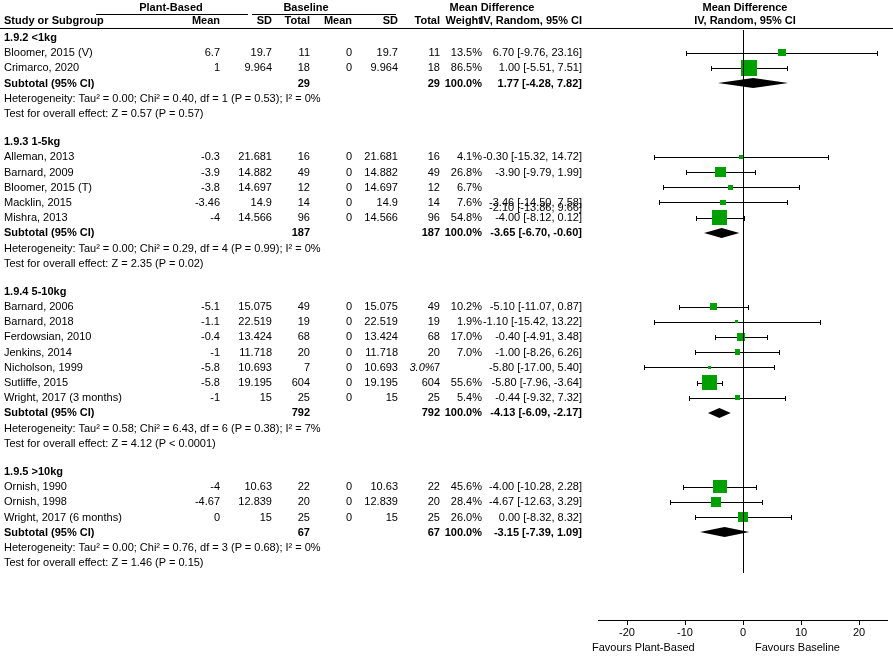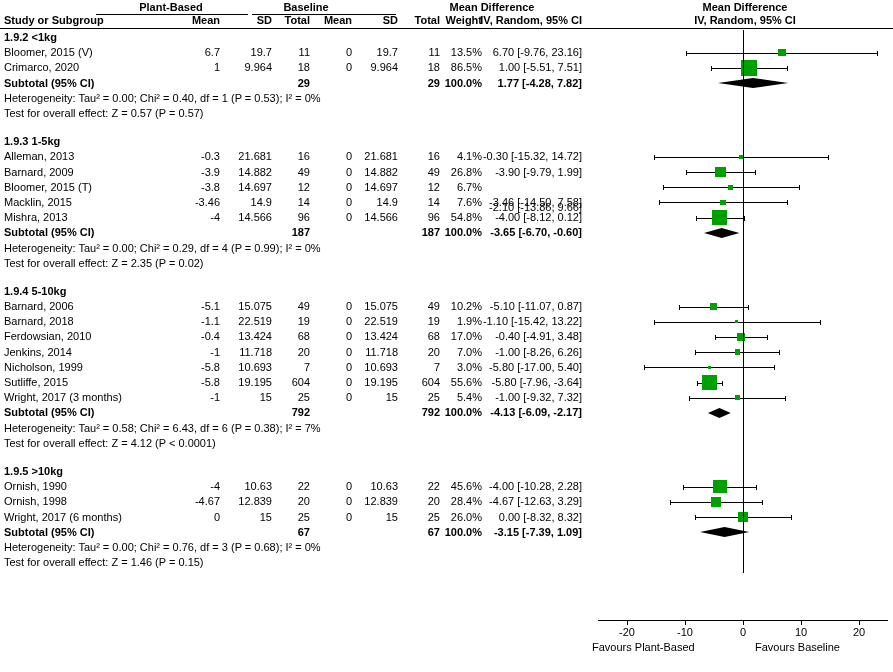--- a/index.html
+++ b/index.html
@@ -186,40 +186,40 @@
       <div class="cell" style="left: 320px; width: 120px; text-align: right; top: 314.64px;">20</div>
       <div class="cell" style="left: 362px; width: 120px; text-align: right; top: 314.64px;">7.0%</div>
       <div class="cell" style="left: 402px; width: 180px; text-align: right; top: 314.64px;">-1.00 [-8.26, 6.26]</div>
       <div class="cell study" style="top: 329.84px;">Nicholson, 1999</div>
       <div class="cell" style="left: 100px; width: 120px; text-align: right; top: 329.84px;">-5.8</div>
       <div class="cell" style="left: 152px; width: 120px; text-align: right; top: 329.84px;">10.693</div>
       <div class="cell" style="left: 190px; width: 120px; text-align: right; top: 329.84px;">7</div>
       <div class="cell" style="left: 232px; width: 120px; text-align: right; top: 329.84px;">0</div>
       <div class="cell" style="left: 278px; width: 120px; text-align: right; top: 329.84px;">10.693</div>
       <div class="cell" style="left: 320px; width: 120px; text-align: right; top: 329.84px;">7</div>
-      <div class="cell" style="left: 362px; width: 120px; text-align: right; top: 329.84px;">3.0%</div>
+      <div class="cell" style="left: 362px; width: 120px; text-align: center; top: 329.84px; font-style: italic;">3.0%</div>
       <div class="cell" style="left: 402px; width: 180px; text-align: right; top: 329.84px;">-5.80 [-17.00, 5.40]</div>
       <div class="cell study" style="top: 345.04px;">Sutliffe, 2015</div>
       <div class="cell" style="left: 100px; width: 120px; text-align: right; top: 345.04px;">-5.8</div>
       <div class="cell" style="left: 152px; width: 120px; text-align: right; top: 345.04px;">19.195</div>
       <div class="cell" style="left: 190px; width: 120px; text-align: right; top: 345.04px;">604</div>
       <div class="cell" style="left: 232px; width: 120px; text-align: right; top: 345.04px;">0</div>
       <div class="cell" style="left: 278px; width: 120px; text-align: right; top: 345.04px;">19.195</div>
       <div class="cell" style="left: 320px; width: 120px; text-align: right; top: 345.04px;">604</div>
       <div class="cell" style="left: 362px; width: 120px; text-align: right; top: 345.04px;">55.6%</div>
       <div class="cell" style="left: 402px; width: 180px; text-align: right; top: 345.04px;">-5.80 [-7.96, -3.64]</div>
       <div class="cell study" style="top: 360.24px;">Wright, 2017 (3 months)</div>
       <div class="cell" style="left: 100px; width: 120px; text-align: right; top: 360.24px;">-1</div>
       <div class="cell" style="left: 152px; width: 120px; text-align: right; top: 360.24px;">15</div>
       <div class="cell" style="left: 190px; width: 120px; text-align: right; top: 360.24px;">25</div>
       <div class="cell" style="left: 232px; width: 120px; text-align: right; top: 360.24px;">0</div>
       <div class="cell" style="left: 278px; width: 120px; text-align: right; top: 360.24px;">15</div>
       <div class="cell" style="left: 320px; width: 120px; text-align: right; top: 360.24px;">25</div>
       <div class="cell" style="left: 362px; width: 120px; text-align: right; top: 360.24px;">5.4%</div>
-      <div class="cell" style="left: 402px; width: 180px; text-align: right; top: 360.24px;">-1.00 [-9.32, 7.32]</div>
+      <div class="cell" style="left: 402px; width: 180px; text-align: right; top: 360.24px;">-0.44 [-9.32, 7.32]</div>
       <div class="cell study b" style="top: 375.44px;">Subtotal (95% CI)</div>
       <div class="cell" style="left: 190px; width: 120px; text-align: right; top: 375.44px; font-weight: bold;">792</div>
       <div class="cell" style="left: 320px; width: 120px; text-align: right; top: 375.44px; font-weight: bold;">792</div>
       <div class="cell" style="left: 362px; width: 120px; text-align: right; top: 375.44px; font-weight: bold;">100.0%</div>
       <div class="cell" style="left: 402px; width: 180px; text-align: right; top: 375.44px; font-weight: bold;">-4.13 [-6.09, -2.17]</div>
       <div class="note " style="top: 390.64px;">Heterogeneity: Tau² = 0.58; Chi² = 6.43, df = 6 (P = 0.38); I² = 7%</div>
       <div class="note " style="top: 405.84px;">Test for overall effect: Z = 4.12 (P &lt; 0.0001)</div>
       <div class="cell study b" style="top: 433.96px; left: 4px;">1.9.5 &gt;10kg</div>
       <div class="cell study" style="top: 449.16px;">Ornish, 1990</div>
       <div class="cell" style="left: 100px; width: 120px; text-align: right; top: 449.16px;">-4</div>

